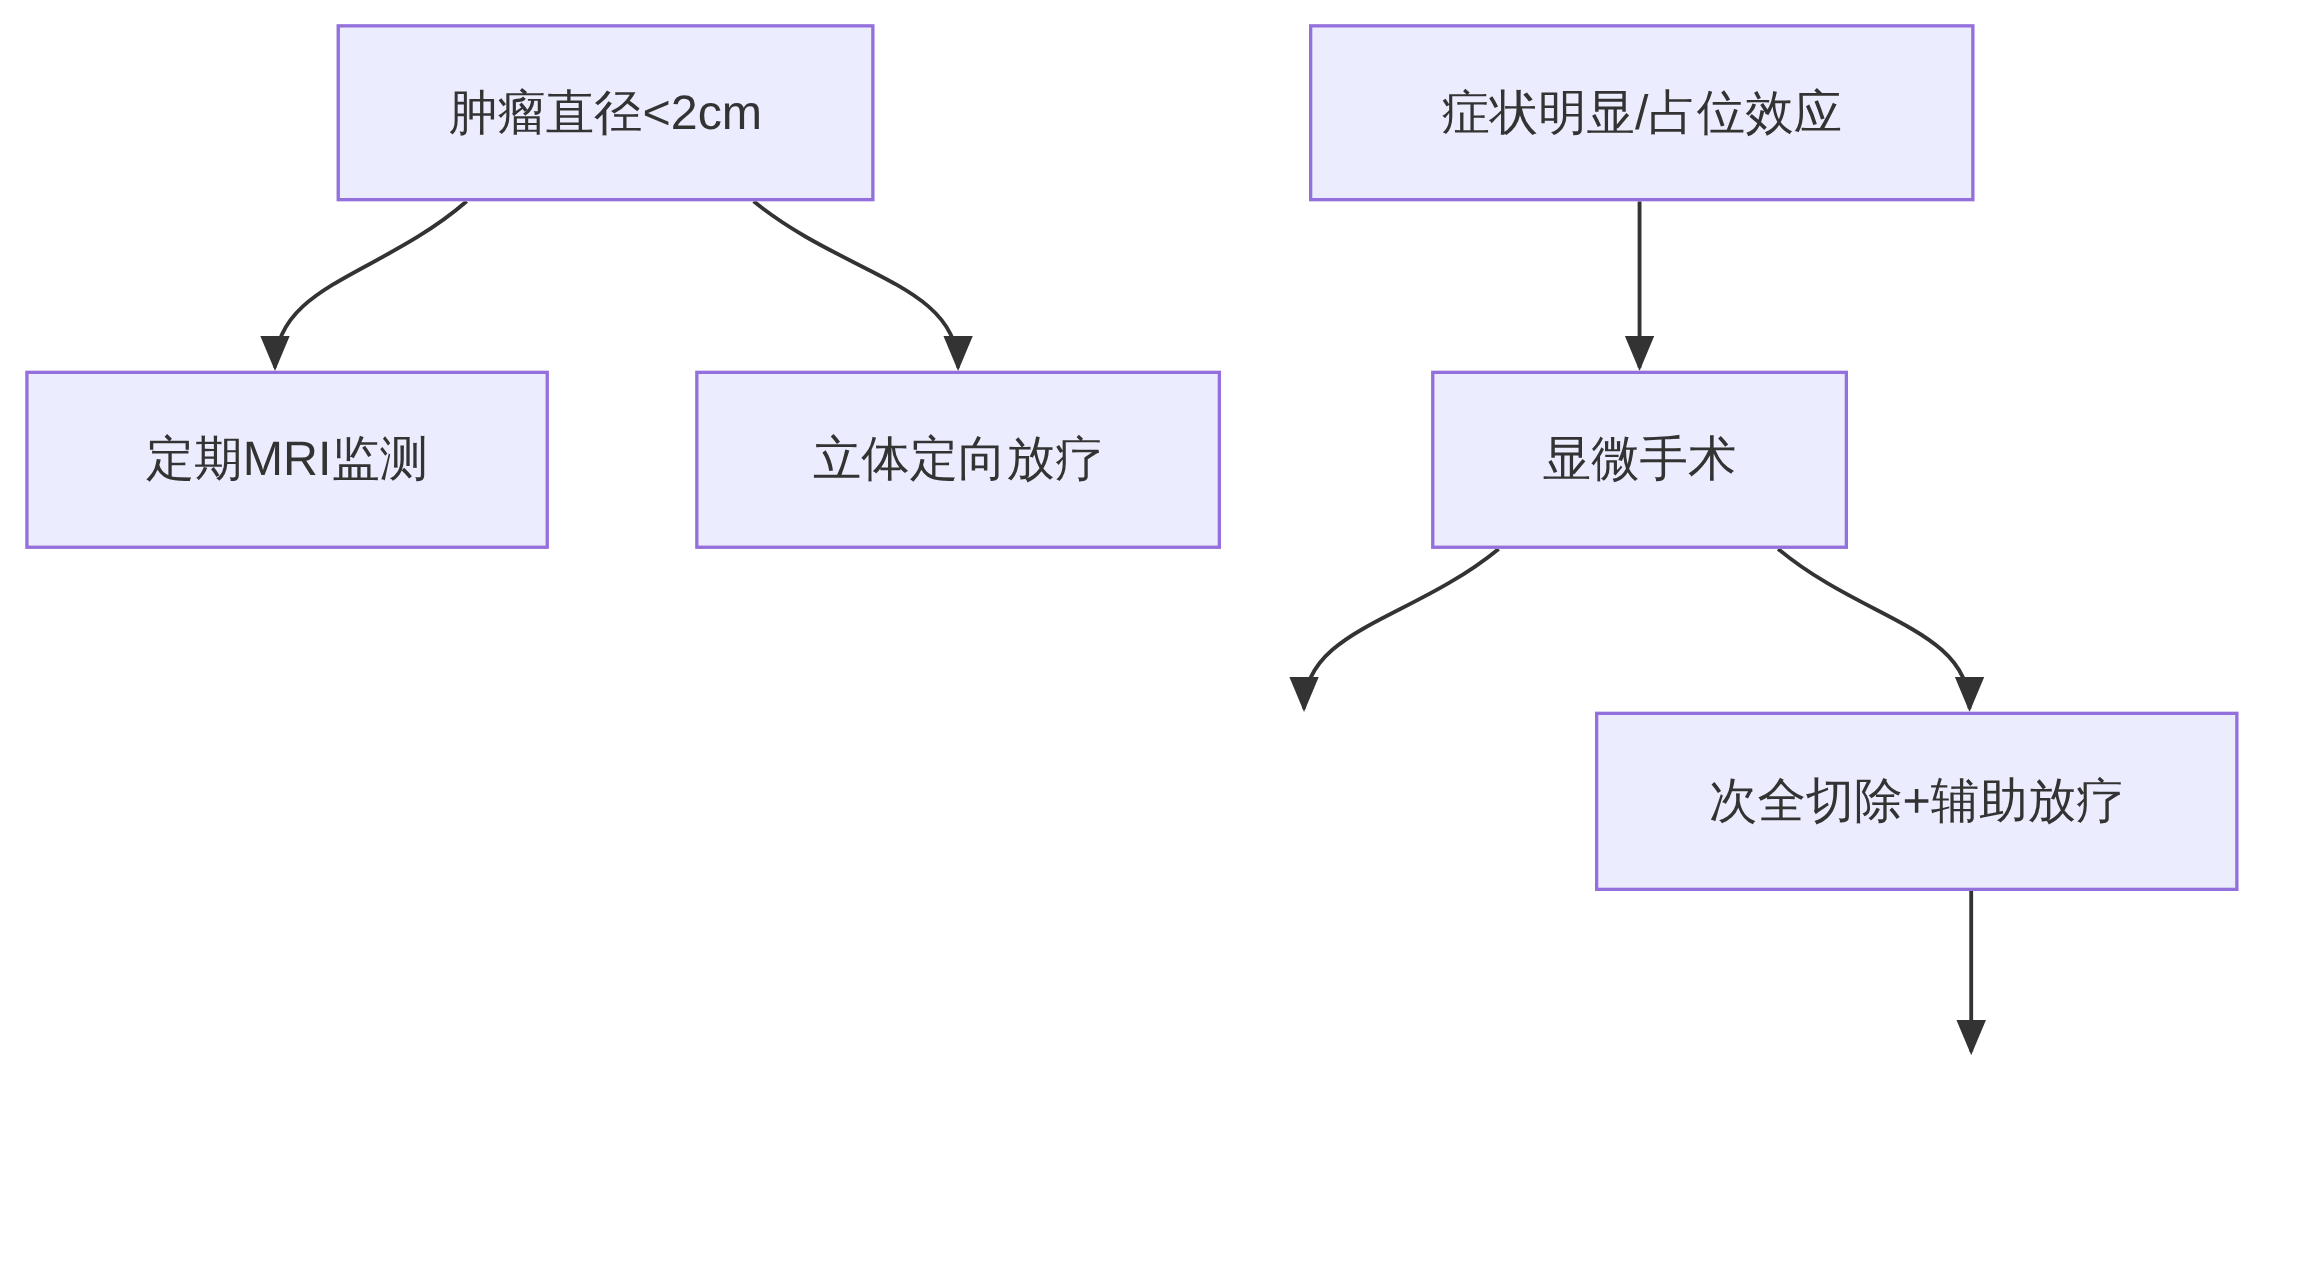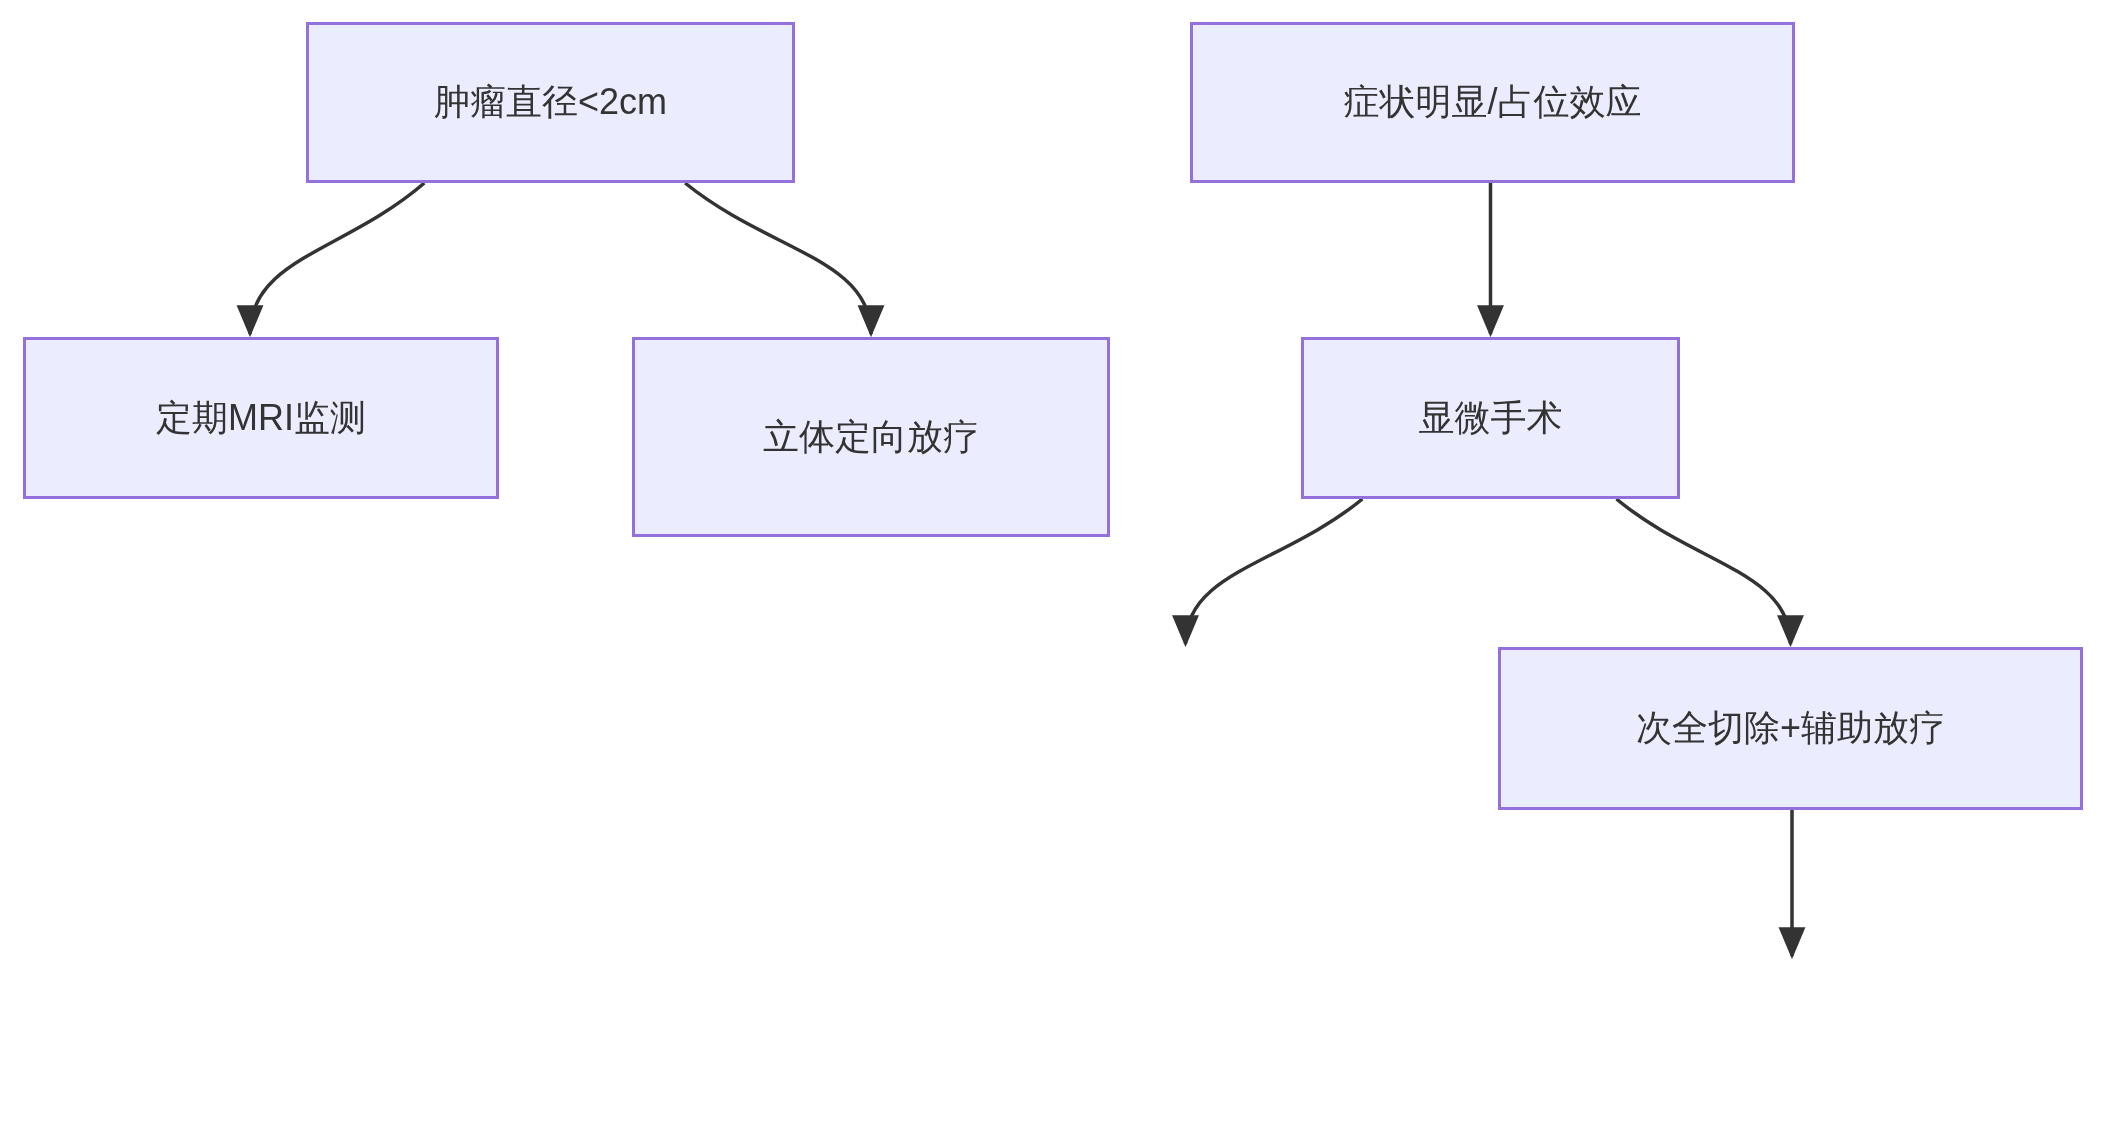--- a/index.html
+++ b/index.html
@@ -22,21 +22,21 @@
     width: 2106px;
     height: 1146px;
     pointer-events: none;
   }
   .node {
     position: absolute;
     box-sizing: border-box;
     background: #ECECFF;
     border: 3px solid #9370DB;
     color: #333333;
-    font-size: 36px;
+    font-size: 44px;
     line-height: 1.3;
     display: flex;
     align-items: center;
     justify-content: center;
     text-align: center;
     white-space: nowrap;
   }
 </style>
 </head>
 <body>
@@ -54,18 +54,18 @@
         <path d="M 685.11 183 C 768.7605 250.95, 871 258.5, 871 334" fill="none" stroke="#333333" stroke-width="3.5" marker-end="url(#arrowhead)"></path>
         <path d="M 1490.5 183 L 1490.5 334" fill="none" stroke="#333333" stroke-width="3.5" marker-end="url(#arrowhead)"></path>
         <path d="M 1362.4 499 C 1282.795 564.25, 1185.5 571.5, 1185.5 644" fill="none" stroke="#333333" stroke-width="3.5" marker-end="url(#arrowhead)"></path>
         <path d="M 1616.5 499 C 1694.8 564.25, 1790.5 571.5, 1790.5 644" fill="none" stroke="#333333" stroke-width="3.5" marker-end="url(#arrowhead)"></path>
         <path d="M 1792 810 L 1792 956" fill="none" stroke="#333333" stroke-width="3.5" marker-end="url(#arrowhead)"></path>
       </g>
   </svg>
 
   <div class="node" style="left: 306px; top: 22px; width: 489px; height: 161px; background: rgb(236, 236, 255); border-color: rgb(147, 112, 219); color: rgb(51, 51, 51);">肿瘤直径&lt;2cm</div>
   <div class="node" style="left: 23px; top: 337px; width: 476px; height: 162px; background: rgb(236, 236, 255); border-color: rgb(147, 112, 219); color: rgb(51, 51, 51);">定期MRI监测</div>
-  <div class="node" style="left: 632px; top: 337px; width: 478px; height: 200px; background: rgb(236, 236, 255); border-color: rgb(147, 112, 219); color: rgb(51, 51, 51);">立体定向放疗</div>
+  <div class="node" style="left: 632px; top: 337px; width: 478px; height: 162px; background: rgb(236, 236, 255); border-color: rgb(147, 112, 219); color: rgb(51, 51, 51);">立体定向放疗</div>
   <div class="node" style="left: 1190px; top: 22px; width: 605px; height: 161px; background: rgb(236, 236, 255); border-color: rgb(147, 112, 219); color: rgb(51, 51, 51);">症状明显/占位效应</div>
   <div class="node" style="left: 1301px; top: 337px; width: 379px; height: 162px; background: rgb(236, 236, 255); border-color: rgb(147, 112, 219); color: rgb(51, 51, 51);">显微手术</div>
-  <div class="node" style="left: 1498px; top: 647px; width: 585px; height: 163px; background: rgb(236, 236, 255); border-color: rgb(147, 112, 219); color: rgb(51, 51, 51);">次全切除+辅助放疗</div>
+  <div class="node" style="left: 1450px; top: 647px; width: 585px; height: 163px; background: rgb(236, 236, 255); border-color: rgb(147, 112, 219); color: rgb(51, 51, 51);">次全切除+辅助放疗</div>
 
 </div>
 
 </body></html>

